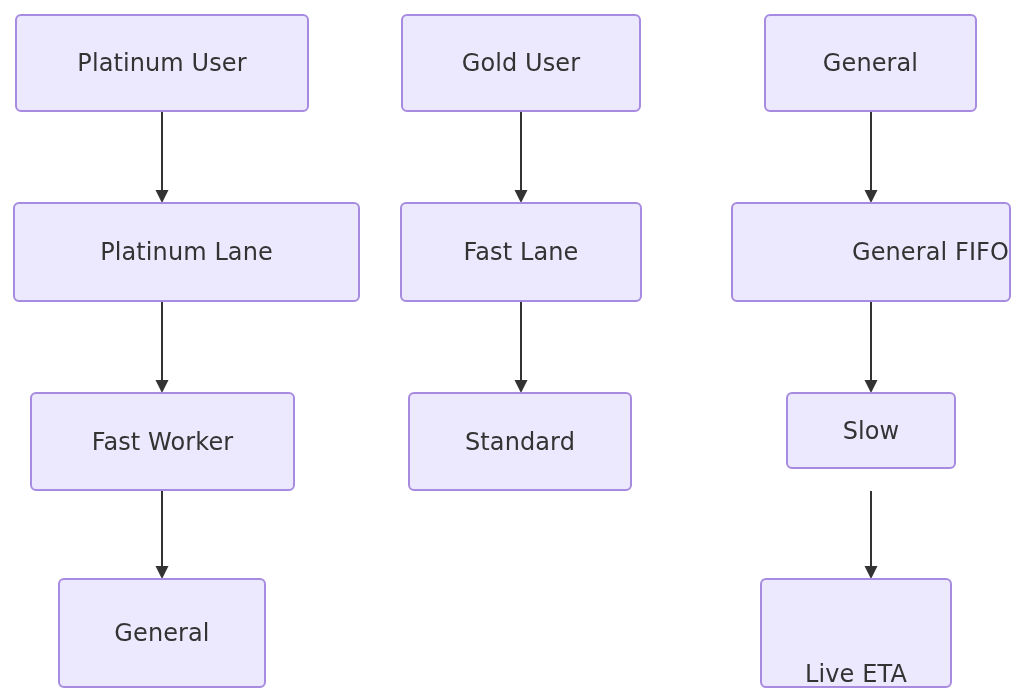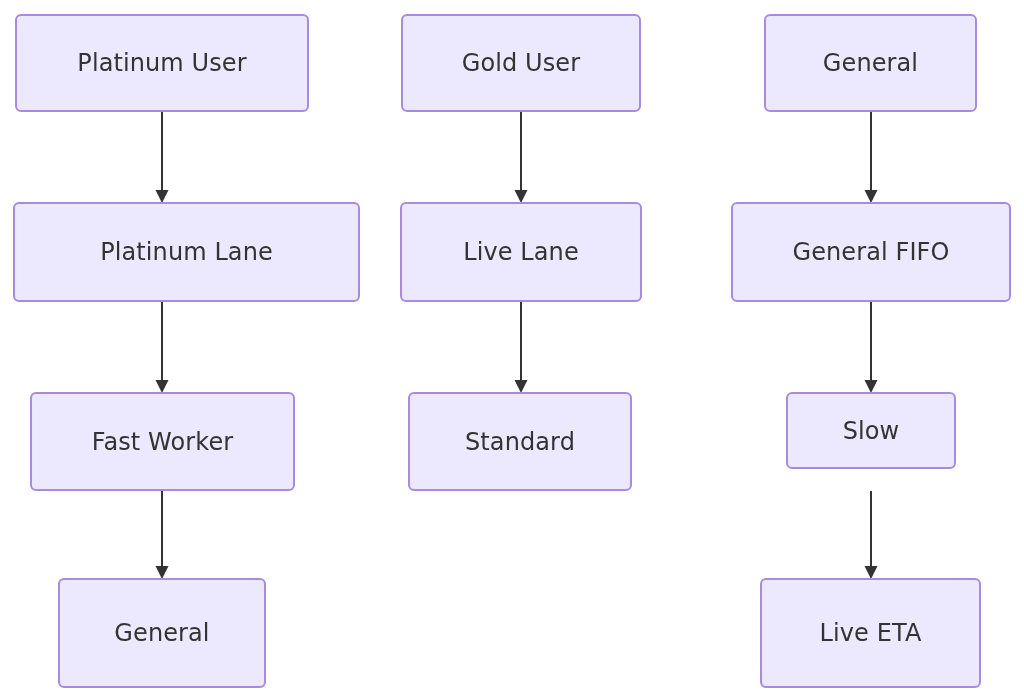--- a/index.html
+++ b/index.html
@@ -90,31 +90,31 @@
       <div class="node" style="left: 30px; top: 392px; width: 265px; height: 99px;">
         <span class="node-label">Fast Worker</span>
       </div>
       <div class="node" style="left: 58px; top: 578px; width: 208px; height: 110px;">
         <span class="node-label">General</span>
       </div>
       <div class="node" style="left: 401px; top: 14px; width: 240px; height: 98px;">
         <span class="node-label">Gold User</span>
       </div>
       <div class="node" style="left: 400px; top: 202px; width: 242px; height: 100px;">
-        <span class="node-label">Live Lane</span>
+        <span class="node-label">Fast Lane</span>
       </div>
       <div class="node" style="left: 408px; top: 392px; width: 224px; height: 99px; text-align: center;">
         <span class="node-label">Standard</span>
       </div>
       <div class="node" style="left: 764px; top: 14px; width: 213px; height: 98px;">
         <span class="node-label">General</span>
       </div>
-      <div class="node" style="left: 731px; top: 202px; width: 280px; height: 100px;">
+      <div class="node" style="left: 731px; top: 202px; width: 280px; height: 100px; justify-content: flex-end;">
         <span class="node-label">General FIFO</span>
       </div>
       <div class="node" style="left: 786px; top: 392px; width: 170px; height: 77px;">
         <span class="node-label">Slow</span>
       </div>
-      <div class="node" style="left: 760px; top: 578px; width: 221px; height: 110px;">
+      <div class="node" style="left: 760px; top: 578px; width: 192px; height: 110px; align-items: flex-end;">
         <span class="node-label">Live ETA</span>
       </div>
     </div>
 </div>
 
 </body></html>

